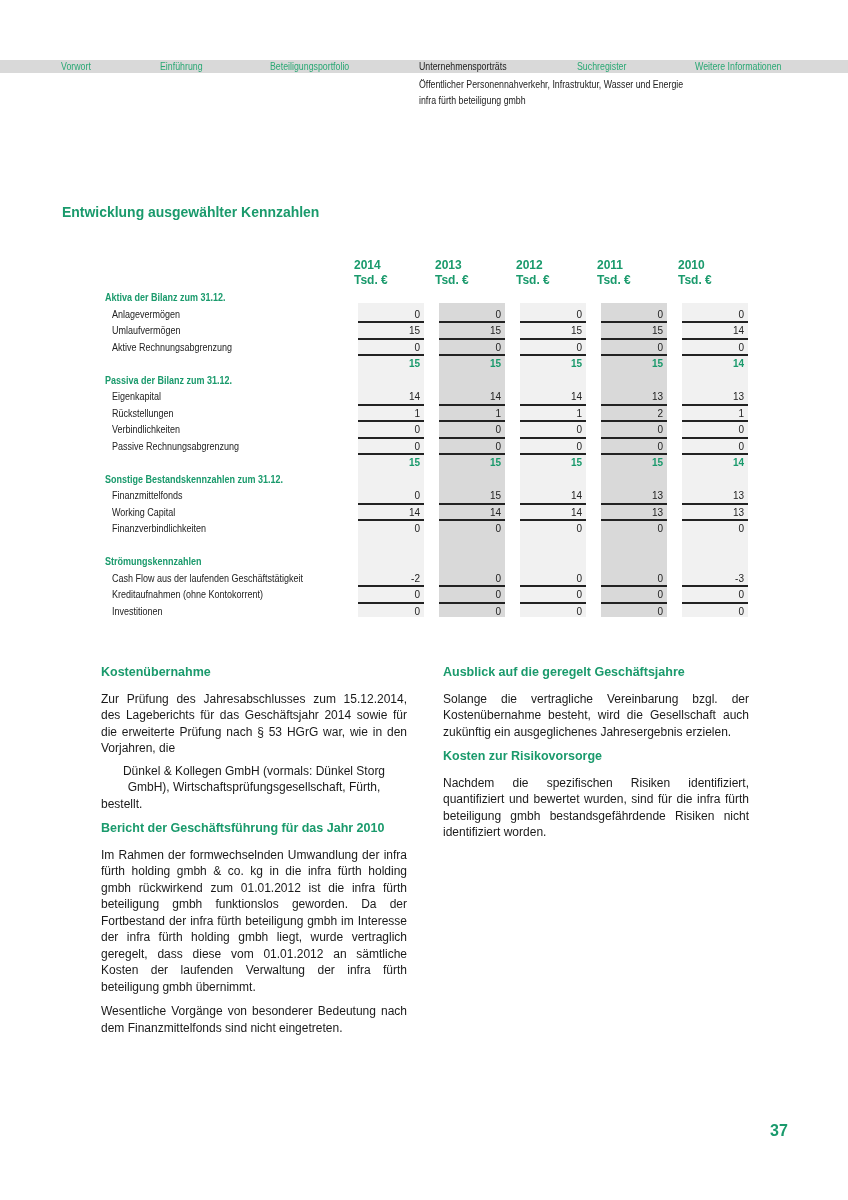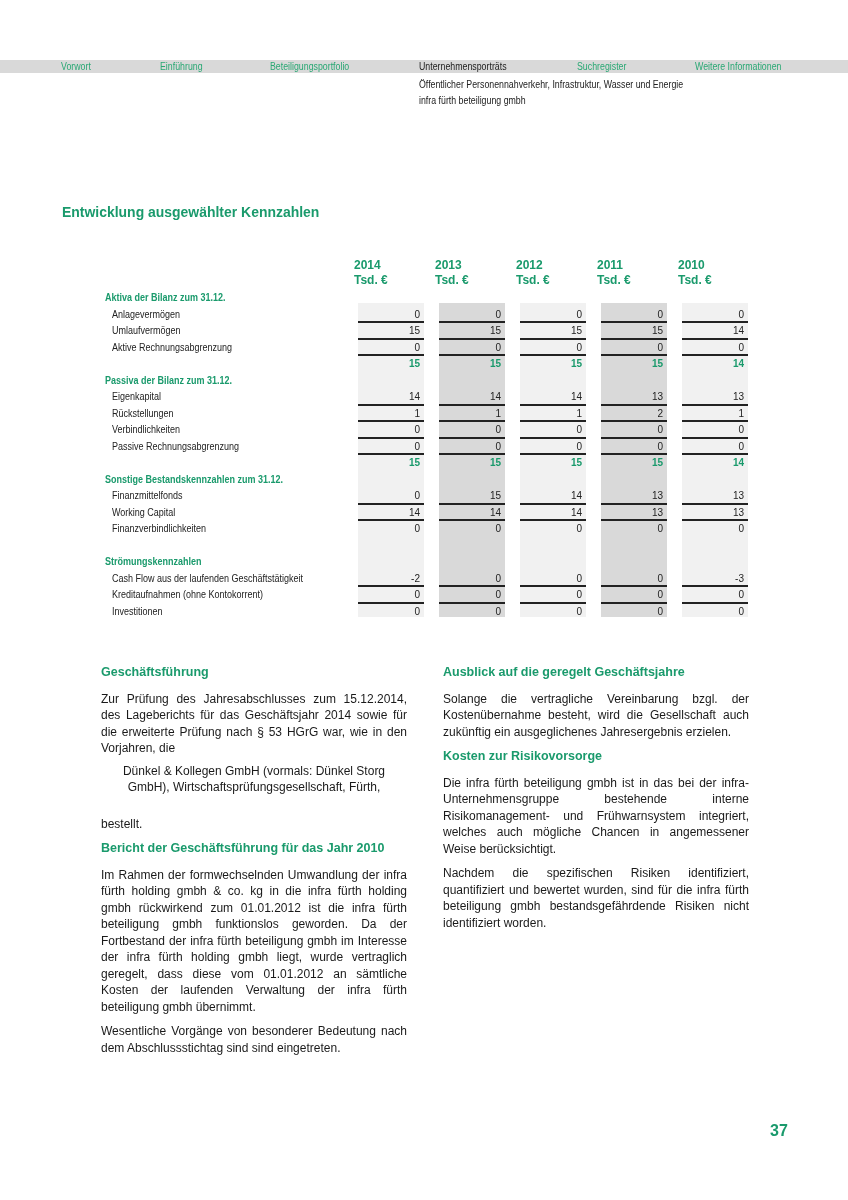--- a/index.html
+++ b/index.html
@@ -164,30 +164,29 @@
       <div class="row-label" style="top: 603.5px;">Investitionen</div>
       <div class="cell" style="left: 358px; top: 603.5px; height: 16.5px;">0</div>
       <div class="cell" style="left: 439px; top: 603.5px; height: 16.5px;">0</div>
       <div class="cell" style="left: 520px; top: 603.5px; height: 16.5px;">0</div>
       <div class="cell" style="left: 601px; top: 603.5px; height: 16.5px;">0</div>
       <div class="cell" style="left: 682px; top: 603.5px; height: 16.5px;">0</div>
     </div>
 </div>
 
 <div class="col" style="left:101px;top:664px">
-  <h3>Geschäftsführung</h3>
+  <h3>Kostenübernahme</h3>
   <p style="margin-bottom:6px">Zur Prüfung des Jahresabschlusses zum 15.12.2014, des Lageberichts für das Geschäftsjahr 2014 sowie für die erweiterte Prüfung nach § 53 HGrG war, wie in den Vorjahren, die</p>
-  <p class="center" style="margin-bottom:20px">Dünkel &amp; Kollegen GmbH (vormals: Dünkel Storg GmbH), Wirtschaftsprüfungsgesellschaft, Fürth,</p>
+  <p class="center" style="margin-bottom:0">Dünkel &amp; Kollegen GmbH (vormals: Dünkel Storg GmbH), Wirtschaftsprüfungsgesellschaft, Fürth,</p>
   <p class="left" style="">bestellt.</p>
   <h3>Bericht der Geschäftsführung für das Jahr 2010</h3>
   <p>Im Rahmen der formwechselnden Umwandlung der infra fürth holding gmbh &amp; co. kg in die infra fürth holding gmbh rückwirkend zum 01.01.2012 ist die infra fürth beteiligung gmbh funktionslos geworden. Da der Fortbestand der infra fürth beteiligung gmbh im Interesse der infra fürth holding gmbh liegt, wurde vertraglich geregelt, dass diese vom 01.01.2012 an sämtliche Kosten der laufenden Verwaltung der infra fürth beteiligung gmbh übernimmt.</p>
-  <p>Wesentliche Vorgänge von besonderer Bedeutung nach dem Abschlussstichtag sind sind eingetreten.</p>
+  <p>Wesentliche Vorgänge von besonderer Bedeutung nach dem Finanzmittelfonds sind nicht eingetreten.</p>
 </div>
 
 <div class="col" style="left:443px;top:664px">
   <h3>Ausblick auf die geregelt Geschäftsjahre</h3>
   <p>Solange die vertragliche Vereinbarung bzgl. der Kostenübernahme besteht, wird die Gesellschaft auch zukünftig ein ausgeglichenes Jahresergebnis erzielen.</p>
   <h3>Kosten zur Risikovorsorge</h3>
-  <p>Die infra fürth beteiligung gmbh ist in das bei der infra-Unternehmensgruppe bestehende interne Risikomanagement- und Frühwarnsystem integriert, welches auch mögliche Chancen in angemessener Weise berücksichtigt.</p>
   <p>Nachdem die spezifischen Risiken identifiziert, quantifiziert und bewertet wurden, sind für die infra fürth beteiligung gmbh bestandsgefährdende Risiken nicht identifiziert worden.</p>
 </div>
 
 <div class="page-number">37</div>
 
 </body></html>

